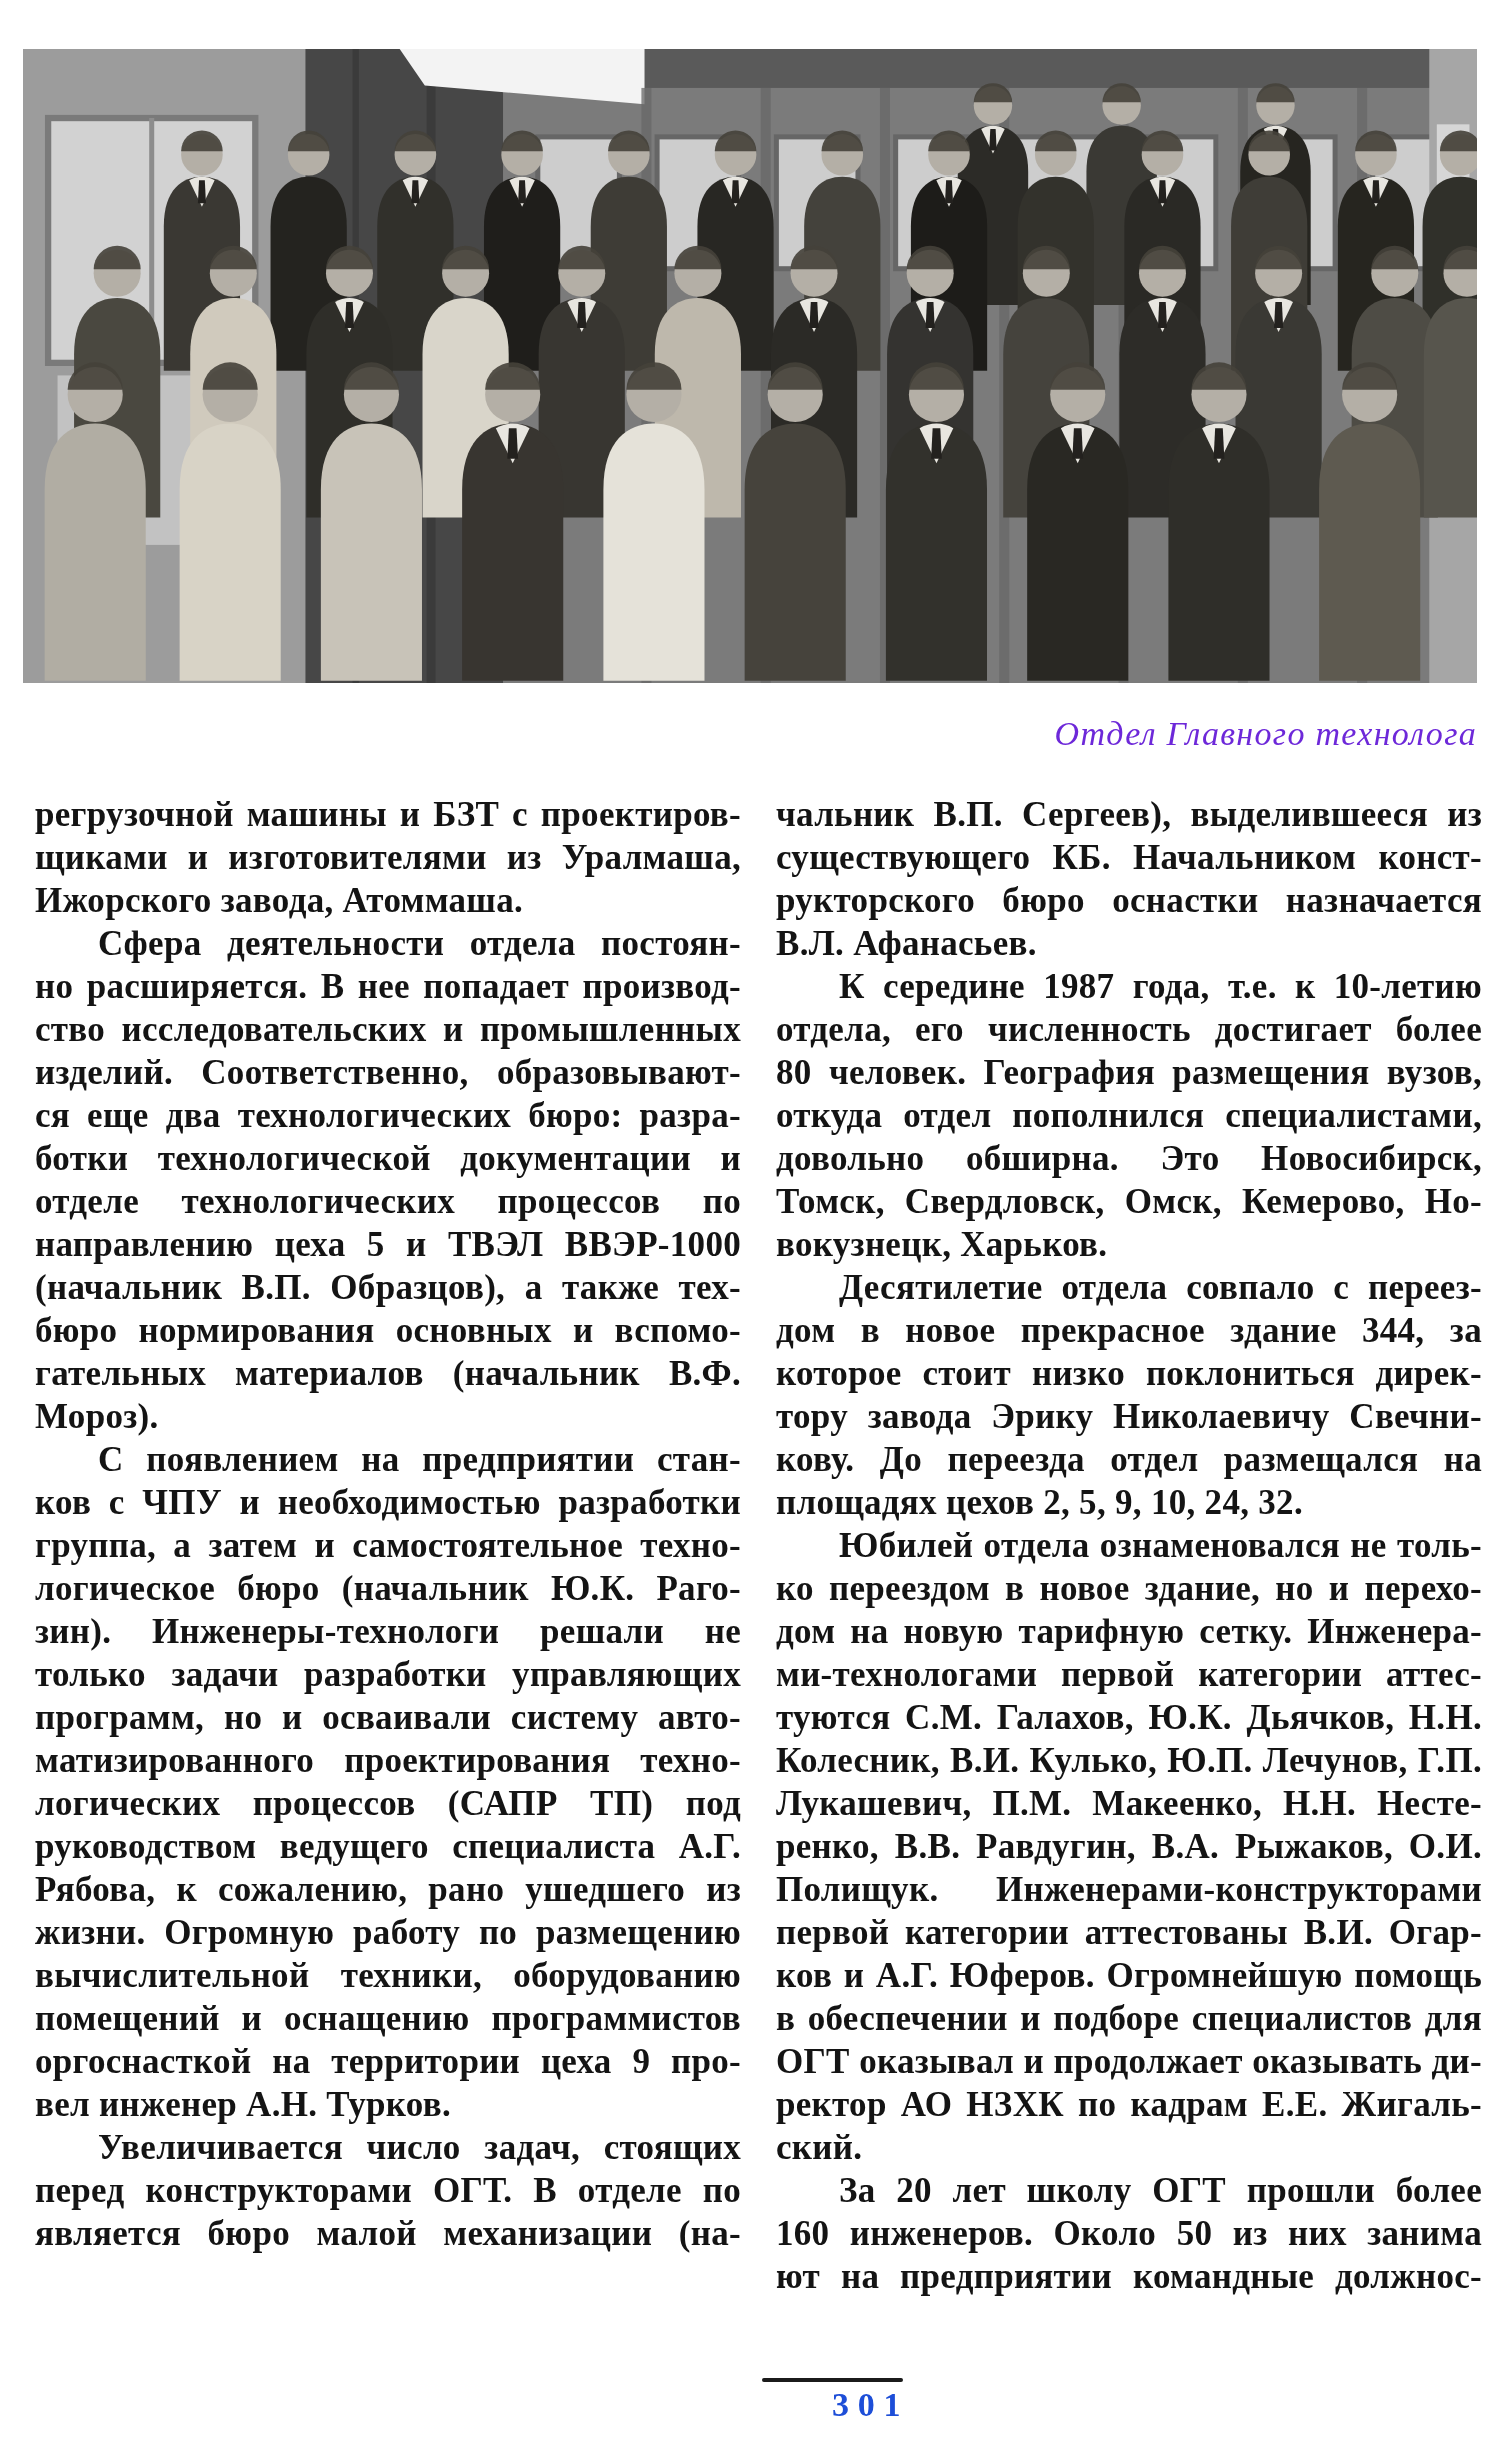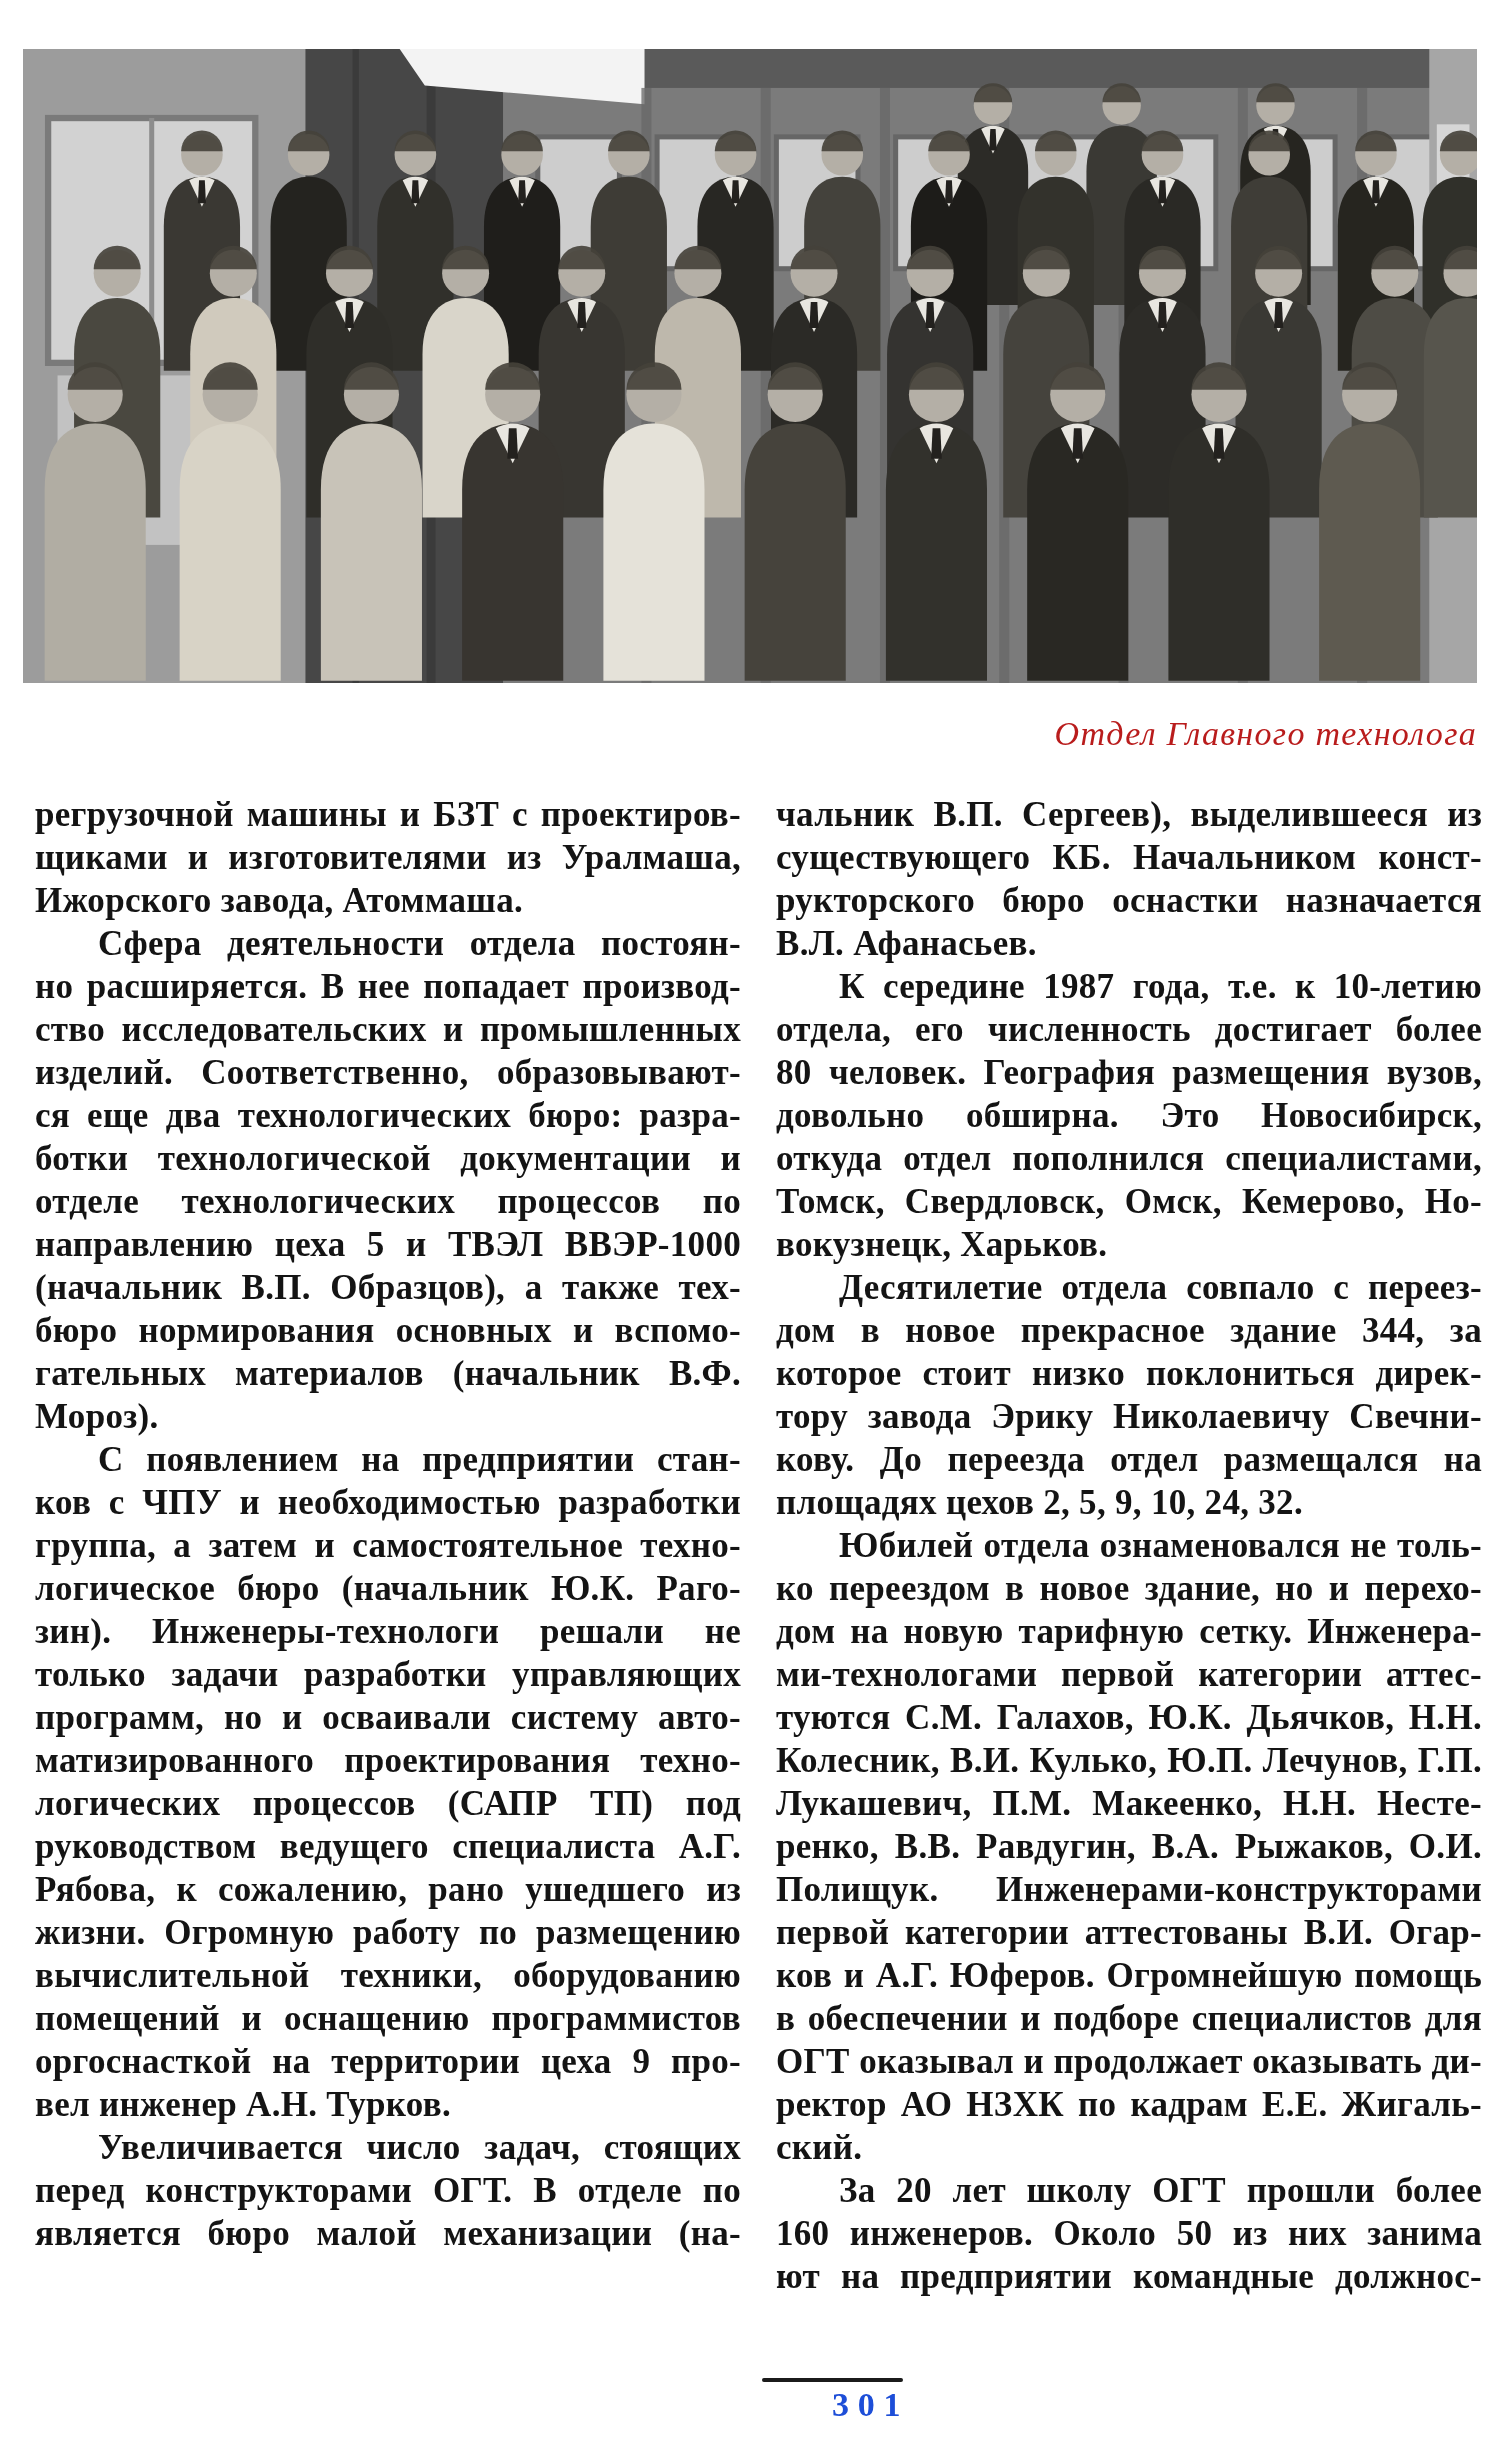--- a/index.html
+++ b/index.html
@@ -7,21 +7,21 @@
     position:relative;width:1507px;height:2438px;background:#ffffff;
     font-family:"Liberation Serif", serif;color:#141414;overflow:hidden;
   }
   .photo{
     position:absolute;left:22.6px;top:49px;width:1454px;height:634px;
     background:#8a8a8a;overflow:hidden;
   }
   .photo svg{display:block;width:100%;height:100%;}
   .caption{
     position:absolute;top:715px;right:30px;
-    font-style:italic;font-size:34px;letter-spacing:1.3px;color:#b91c1c;
+    font-style:italic;font-size:34px;letter-spacing:1.3px;color:#6d28d9;
     white-space:nowrap;
   }
   .columns{
     position:absolute;left:35px;top:793px;width:1447px;
     display:flex;gap:35px;
   }
   .col{width:706px;}
   .line{
     font-size:35px;line-height:43px;height:43px;font-weight:600;
     text-align:justify;text-align-last:justify;white-space:normal;
@@ -176,22 +176,22 @@
         <div class="line">является бюро малой механизации (на-</div>
       </div>
     <div class="col">
         <div class="line">чальник В.П. Сергеев), выделившееся из</div>
         <div class="line">существующего КБ. Начальником конст-</div>
         <div class="line">рукторского бюро оснастки назначается</div>
         <div class="line last">В.Л. Афанасьев.</div>
         <div class="line indent">К середине 1987 года, т.е. к 10-летию</div>
         <div class="line">отдела, его численность достигает более</div>
         <div class="line">80 человек. География размещения вузов,</div>
+        <div class="line">откуда отдел пополнился специалистами,</div>
         <div class="line">довольно обширна. Это Новосибирск,</div>
-        <div class="line">откуда отдел пополнился специалистами,</div>
         <div class="line">Томск, Свердловск, Омск, Кемерово, Но-</div>
         <div class="line last">вокузнецк, Харьков.</div>
         <div class="line indent">Десятилетие отдела совпало с переез-</div>
         <div class="line">дом в новое прекрасное здание 344, за</div>
         <div class="line">которое стоит низко поклониться дирек-</div>
         <div class="line">тору завода Эрику Николаевичу Свечни-</div>
         <div class="line">кову. До переезда отдел размещался на</div>
         <div class="line last">площадях цехов 2, 5, 9, 10, 24, 32.</div>
         <div class="line indent">Юбилей отдела ознаменовался не толь-</div>
         <div class="line">ко переездом в новое здание, но и перехо-</div>

